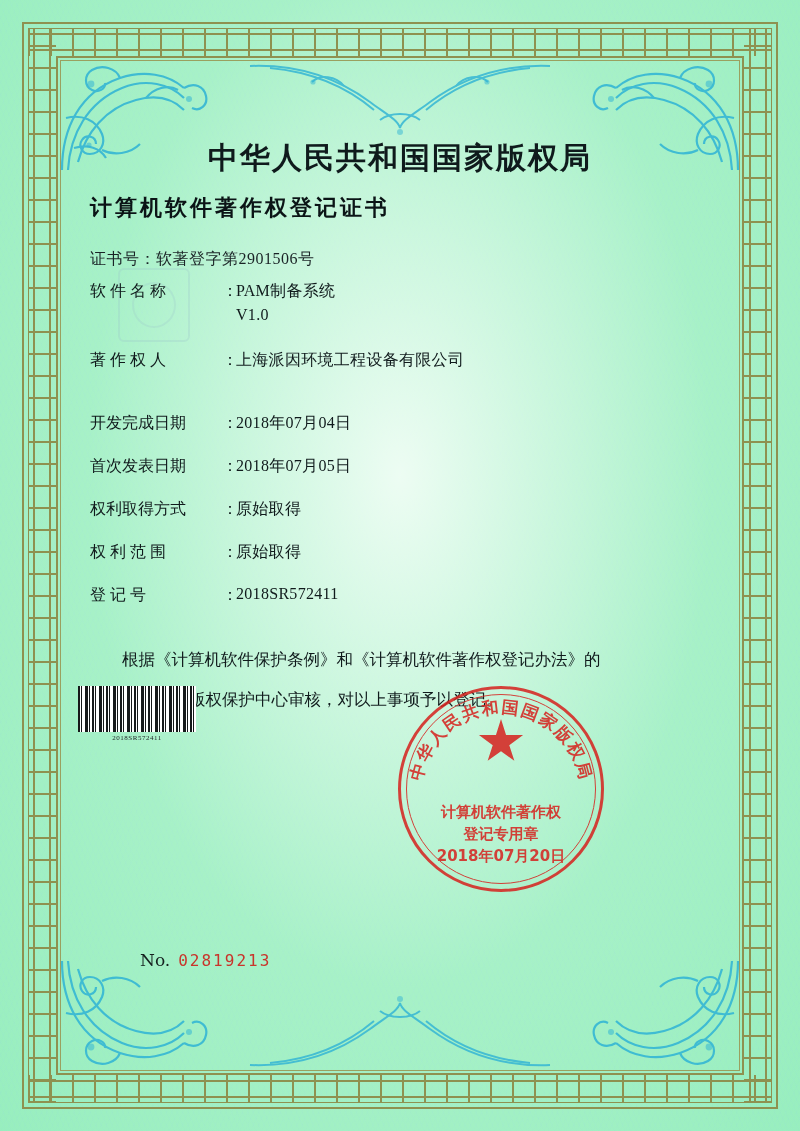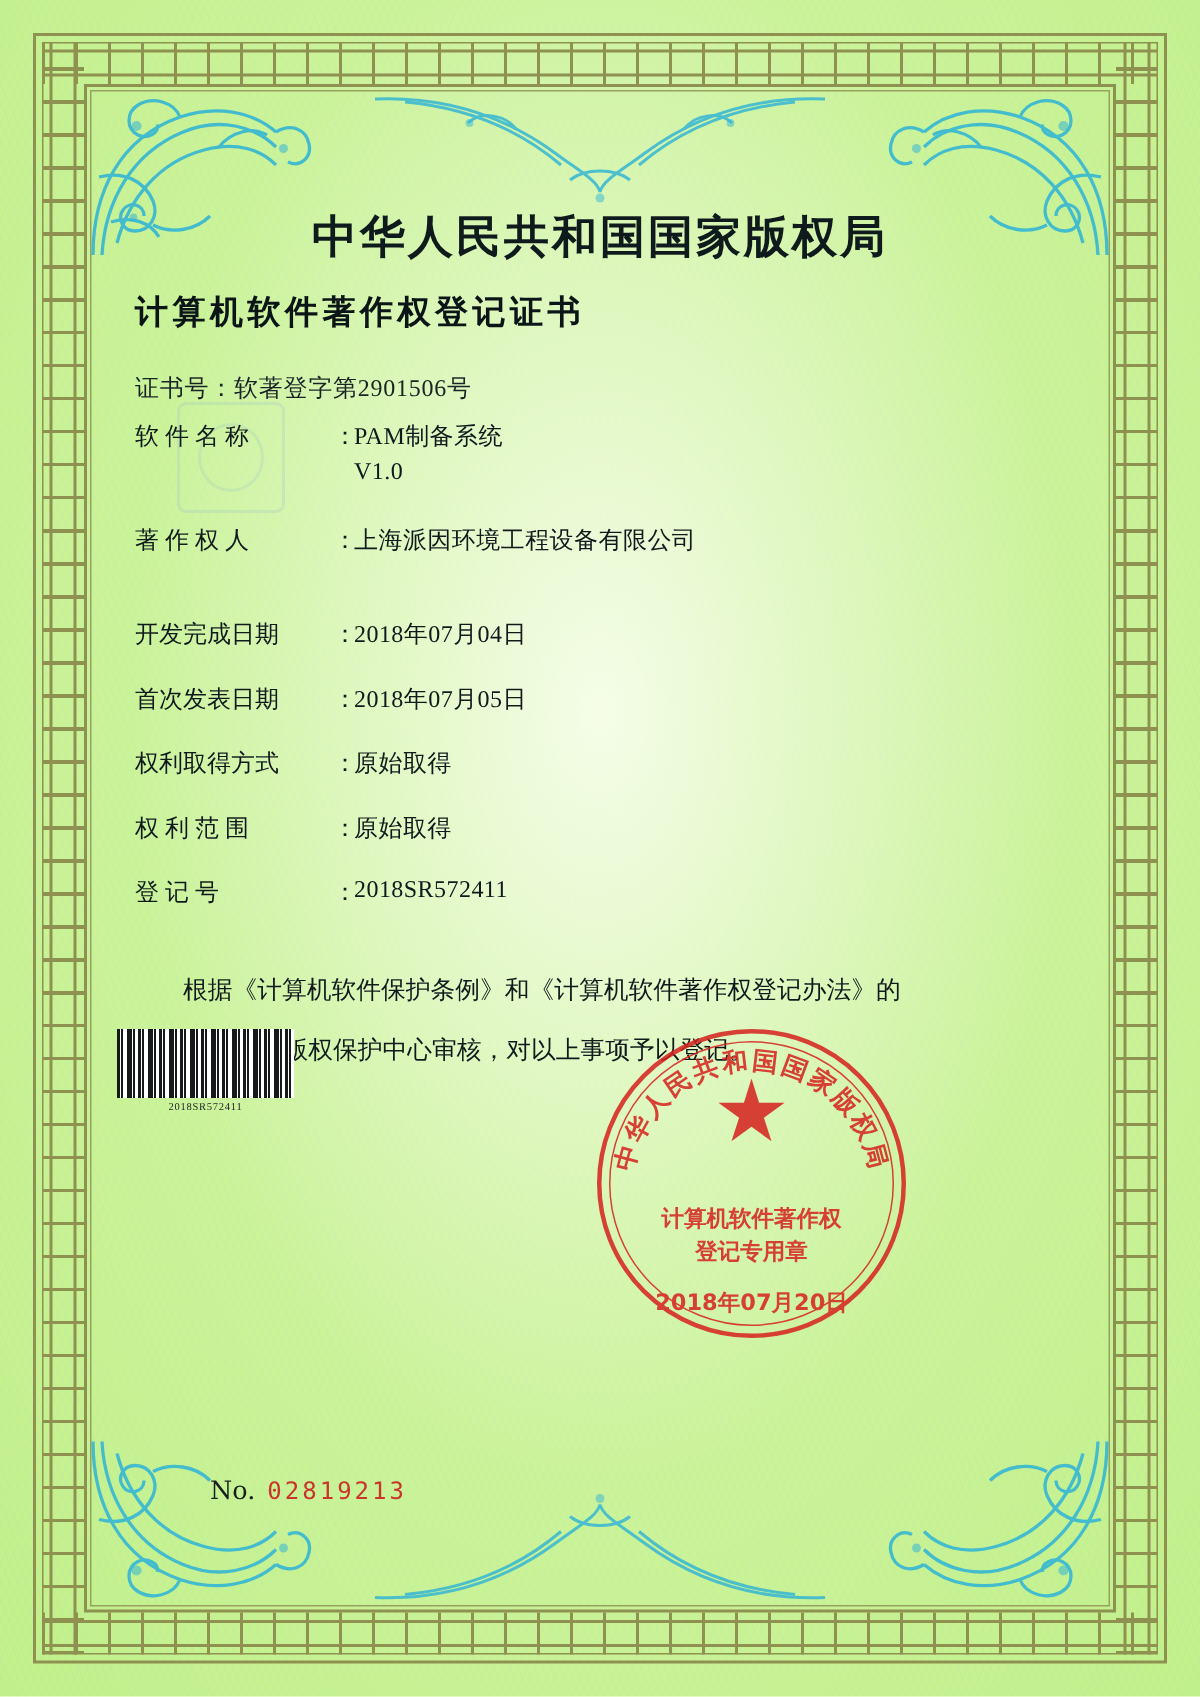--- a/index.html
+++ b/index.html
@@ -11,21 +11,21 @@
     width: 800px;
     height: 1131px;
     font-family: "Liberation Serif", serif;
     overflow: hidden;
   }
 
   .certificate {
     position: relative;
     width: 800px;
     height: 1131px;
-    background: #bef264;
+    background: #86efac;
     overflow: hidden;
   }
 
   
   .paper-wash {
     position: absolute;
     inset: 0;
     background:
       radial-gradient(ellipse at 50% 42%, rgba(255,255,255,0.85) 0%, rgba(229,245,250,0.35) 55%, rgba(205,236,245,0.25) 100%),
       repeating-linear-gradient(67deg, rgba(120,200,220,0.07) 0px, rgba(120,200,220,0.07) 1px, rgba(255,255,255,0) 1px, rgba(255,255,255,0) 5px),
@@ -303,33 +303,33 @@
     font-family: "DejaVu Sans", "Liberation Sans", sans-serif;
     font-size: 15px;
     font-weight: 700;
     line-height: 22px;
     color: #d6231f;
   }
   .seal-date {
     position: absolute;
     left: 0;
     right: 0;
-    top: 170px;
+    top: 158px;
     text-align: center;
     font-family: "DejaVu Sans", "Liberation Sans", sans-serif;
     font-size: 15px;
     font-weight: 700;
     color: #d6231f;
   }
 
   
   .serial {
     position: absolute;
     left: 140px;
-    top: 984px;
+    top: 950px;
     font-size: 17px;
     color: #16201f;
     font-family: "DejaVu Serif", "Liberation Serif", serif;
     text-align: center;
   }
   .serial .serial-digits {
     color: #c9342b;
     letter-spacing: 2px;
     margin-left: 8px;
     font-family: "DejaVu Sans Mono", "Liberation Mono", monospace;

